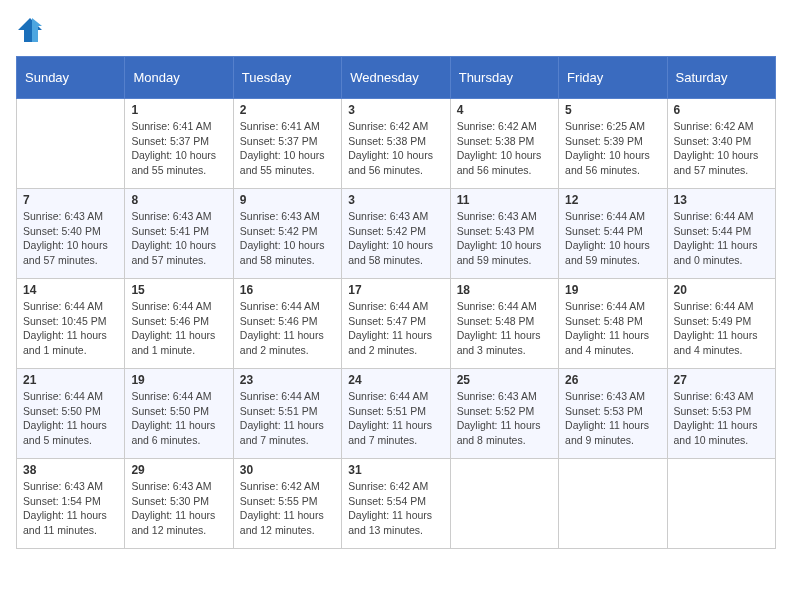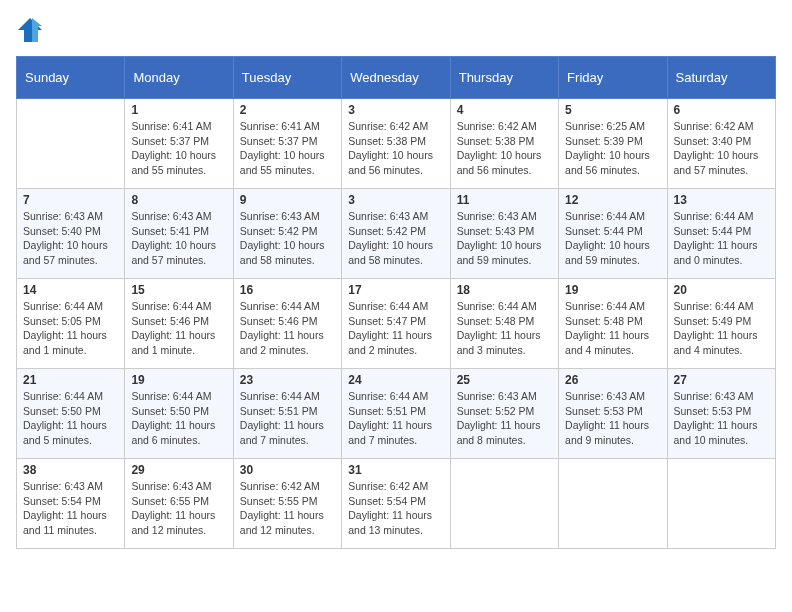--- a/index.html
+++ b/index.html
@@ -213,21 +213,21 @@
           <div class="day-info">Sunrise: 6:44 AM
 Sunset: 5:44 PM
 Daylight: 11 hours
 and 0 minutes.</div>
         </td>
       </tr>
       <tr>
         <td>
           <span class="day-number">14</span>
           <div class="day-info">Sunrise: 6:44 AM
-Sunset: 5:05 PM
+Sunset: 10:45 PM
 Daylight: 11 hours
 and 1 minute.</div>
         </td>
         <td>
           <span class="day-number">15</span>
           <div class="day-info">Sunrise: 6:44 AM
 Sunset: 5:46 PM
 Daylight: 11 hours
 and 1 minute.</div>
         </td>
@@ -315,28 +315,28 @@
           <div class="day-info">Sunrise: 6:43 AM
 Sunset: 5:53 PM
 Daylight: 11 hours
 and 10 minutes.</div>
         </td>
       </tr>
       <tr>
         <td>
           <span class="day-number">38</span>
           <div class="day-info">Sunrise: 6:43 AM
-Sunset: 5:54 PM
+Sunset: 1:54 PM
 Daylight: 11 hours
 and 11 minutes.</div>
         </td>
         <td>
           <span class="day-number">29</span>
           <div class="day-info">Sunrise: 6:43 AM
-Sunset: 6:55 PM
+Sunset: 5:30 PM
 Daylight: 11 hours
 and 12 minutes.</div>
         </td>
         <td>
           <span class="day-number">30</span>
           <div class="day-info">Sunrise: 6:42 AM
 Sunset: 5:55 PM
 Daylight: 11 hours
 and 12 minutes.</div>
         </td>

